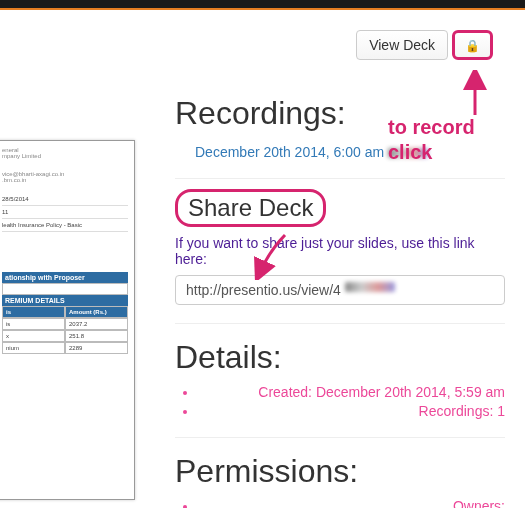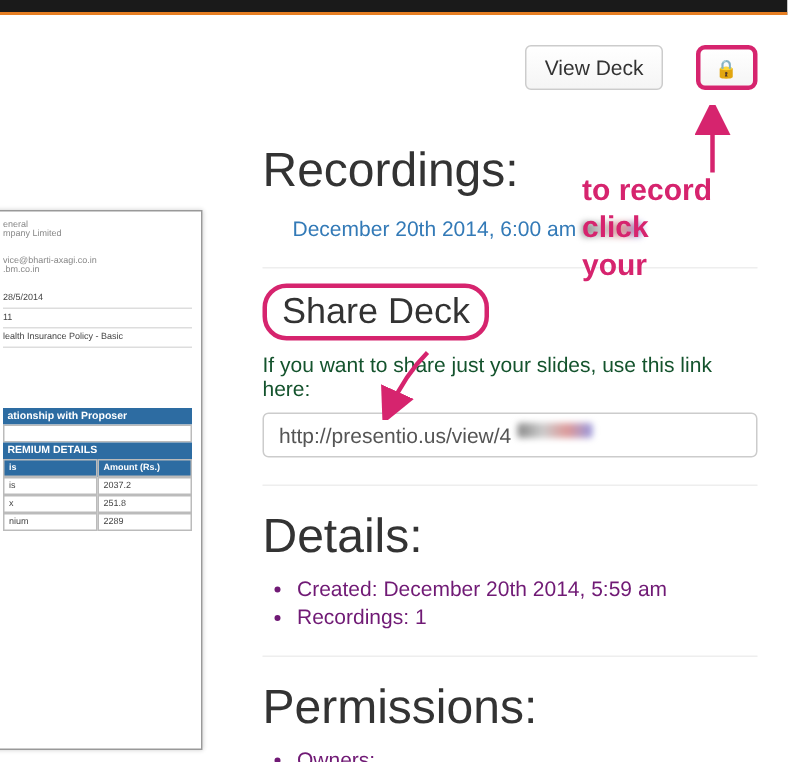--- a/index.html
+++ b/index.html
@@ -14,22 +14,22 @@
     position: relative;
   }
   .topbar {
     background: #1a1a1a;
     height: 10px;
     border-bottom: 2px solid #e67e22;
   }
   .toolbar {
     display: flex;
     justify-content: flex-end;
-    gap: 22px;
-    padding: 20px 20px 10px 20px;
+    gap: 4px;
+    padding: 20px 32px 10px 20px;
     align-items: center;
   }
   .btn {
     display: inline-flex;
     align-items: center;
     gap: 4px;
     padding: 6px 12px;
     font-size: 14px;
     border: 1px solid #ccc;
     border-radius: 4px;
@@ -95,42 +95,43 @@
   .rec-link {
     color: #337ab7;
     text-decoration: none;
     font-size: 14px;
     margin-left: 20px;
     display: inline-block;
     margin-top: 4px;
   }
   .helper {
     font-size: 14px;
-    color: #14532d;
+    color: #4c1d95;
     margin: 8px 0;
   }
   .share-input {
     width: 100%;
     padding: 6px 10px;
     border: 1px solid #ccc;
     border-radius: 4px;
     font-size: 14px;
     color: #555;
     background:#fff;
   }
   hr.sep {
     border: none;
     border-top: 1px solid #eee;
     margin: 18px 0 5px 0;
   }
   ul.details {
     list-style: disc;
     margin: 8px 0 0 23px;
     font-size: 14px;
-    color: #701a75;
+    color: #ec4899;
+    text-align: right;
   }
   ul.details ul { list-style: circle; margin-left: 20px; margin-top:4px;}
   ul.details li { margin: 3px 0; }
   .blur { filter: blur(2px); background: linear-gradient(90deg,#888,#ccc,#d99,#99d); display:inline-block; width:50px; height:10px; vertical-align:middle; border-radius:2px;}
   .blur-sm { width:40px; }
   .annot {
     position: absolute;
     color: #d6246e;
     font-family: "Comic Sans MS", cursive, sans-serif;
     font-size: 20px;
@@ -227,21 +228,20 @@
           </ul>
       </li>
 
     </ul>
   </div>
 </div>
 
 <div class="annot" style="left:388px; top:115px;">
   <div>to record</div>
   <div>click</div>
-  <div>your</div>
 </div>
 
 <svg class="arrow" style="left:455px; top:70px;" width="40" height="50">
   <defs>
       <marker id="ah1" markerWidth="8" markerHeight="8" refX="4" refY="4" orient="auto">
         <path d="M0,0 L8,4 L0,8 Z" fill="#d6246e"></path>
       </marker>
     </defs>
   <path d="M20,45 L20,8" stroke="#d6246e" stroke-width="3" fill="none" marker-end="url(#ah1)"></path>
 </svg>

